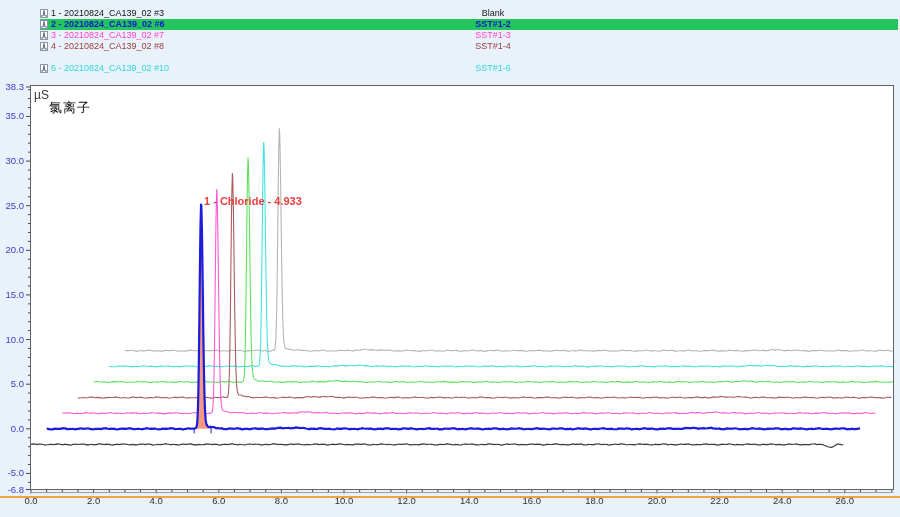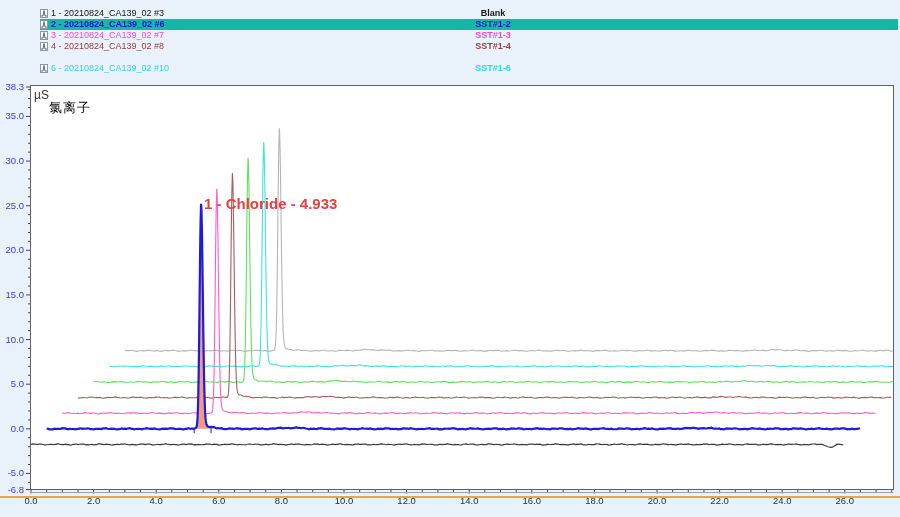--- a/index.html
+++ b/index.html
@@ -5,28 +5,28 @@
   html,body{margin:0;padding:0;}
   body{width:900px;height:517px;font-family:"Liberation Sans","DejaVu Sans",sans-serif;}
   .app{position:relative;width:900px;height:517px;background:#e9f1fb;overflow:hidden;}
   
   .legend{position:absolute;left:12px;top:0;width:892px;height:85px;}
   .legend-row{position:absolute;left:28px;right:6px;height:11px;font-size:9px;line-height:11px;white-space:nowrap;cursor:default;}
   .legend-row.selected{background:#dcdce9;}
   .legend-row .sig-icon{position:absolute;left:0;top:1px;width:8px;height:9px;background:#fff;border:1px solid #8b97a6;box-sizing:border-box;}
   .legend-row .sig-icon svg{display:block;}
   .legend-row .sig-label{position:absolute;left:11px;top:0;}
-  .legend-row .sample-name{position:absolute;left:400px;width:106px;top:0;text-align:center;font-weight:bold;}
+  .legend-row .sample-name{position:absolute;left:400px;width:106px;top:0;text-align:center;}
   .legend-row.selected .sig-label,.legend-row.selected .sample-name{font-weight:bold;}
   
   .plot-wrap{position:absolute;left:0;top:0;width:900px;height:517px;}
   #plot-svg{position:absolute;left:0;top:0;}
   .y-unit{position:absolute;left:34px;top:88px;font-size:12px;color:#35363a;}
   .chart-title{position:absolute;left:49px;top:99px;font-size:13px;letter-spacing:1px;color:#050505;font-family:"DejaVu Sans",sans-serif;}
-  .peak-label{position:absolute;left:204px;top:195px;font-size:15px;font-weight:bold;white-space:nowrap;}
+  .peak-label{position:absolute;left:204px;top:195px;font-size:11px;font-weight:bold;white-space:nowrap;}
   .orange-rule{position:absolute;left:0;top:496px;width:900px;height:2px;}
 </style>
 </head>
 <body>
 
 <div class="app">
 
   <div class="plot-wrap">
     <svg id="plot-svg" width="900" height="517">
         <rect x="30.5" y="85.5" width="863" height="404" fill="#ffffff"></rect>
@@ -187,21 +187,21 @@
   <div class="legend" id="legend">
       <div class="legend-row" style="top: 8px;">
         <span class="sig-icon">
           <svg width="6" height="7" viewBox="0 0 6 7">
             <path d="M0,6 L2,6 L3,0.5 L4,6 L6,6" fill="none" stroke="#5a6a7a" stroke-width="1"></path>
           </svg>
         </span>
         <span class="sig-label" style="color: rgb(21, 21, 21);">1 - 20210824_CA139_02 #3</span>
         <span class="sample-name" style="color: rgb(21, 21, 21);">Blank</span>
       </div>
-      <div class="legend-row selected" style="top: 19px; background: #14b8a6;">
+      <div class="legend-row selected" style="top: 19px; background: #22c55e;">
         <span class="sig-icon">
           <svg width="6" height="7" viewBox="0 0 6 7">
             <path d="M0,6 L2,6 L3,0.5 L4,6 L6,6" fill="none" stroke="#5a6a7a" stroke-width="1"></path>
           </svg>
         </span>
         <span class="sig-label" style="color: rgb(21, 21, 208);">2 - 20210824_CA139_02 #6</span>
         <span class="sample-name" style="color: rgb(21, 21, 208);">SST#1-2</span>
       </div>
       <div class="legend-row" style="top: 30px;">
         <span class="sig-icon">

